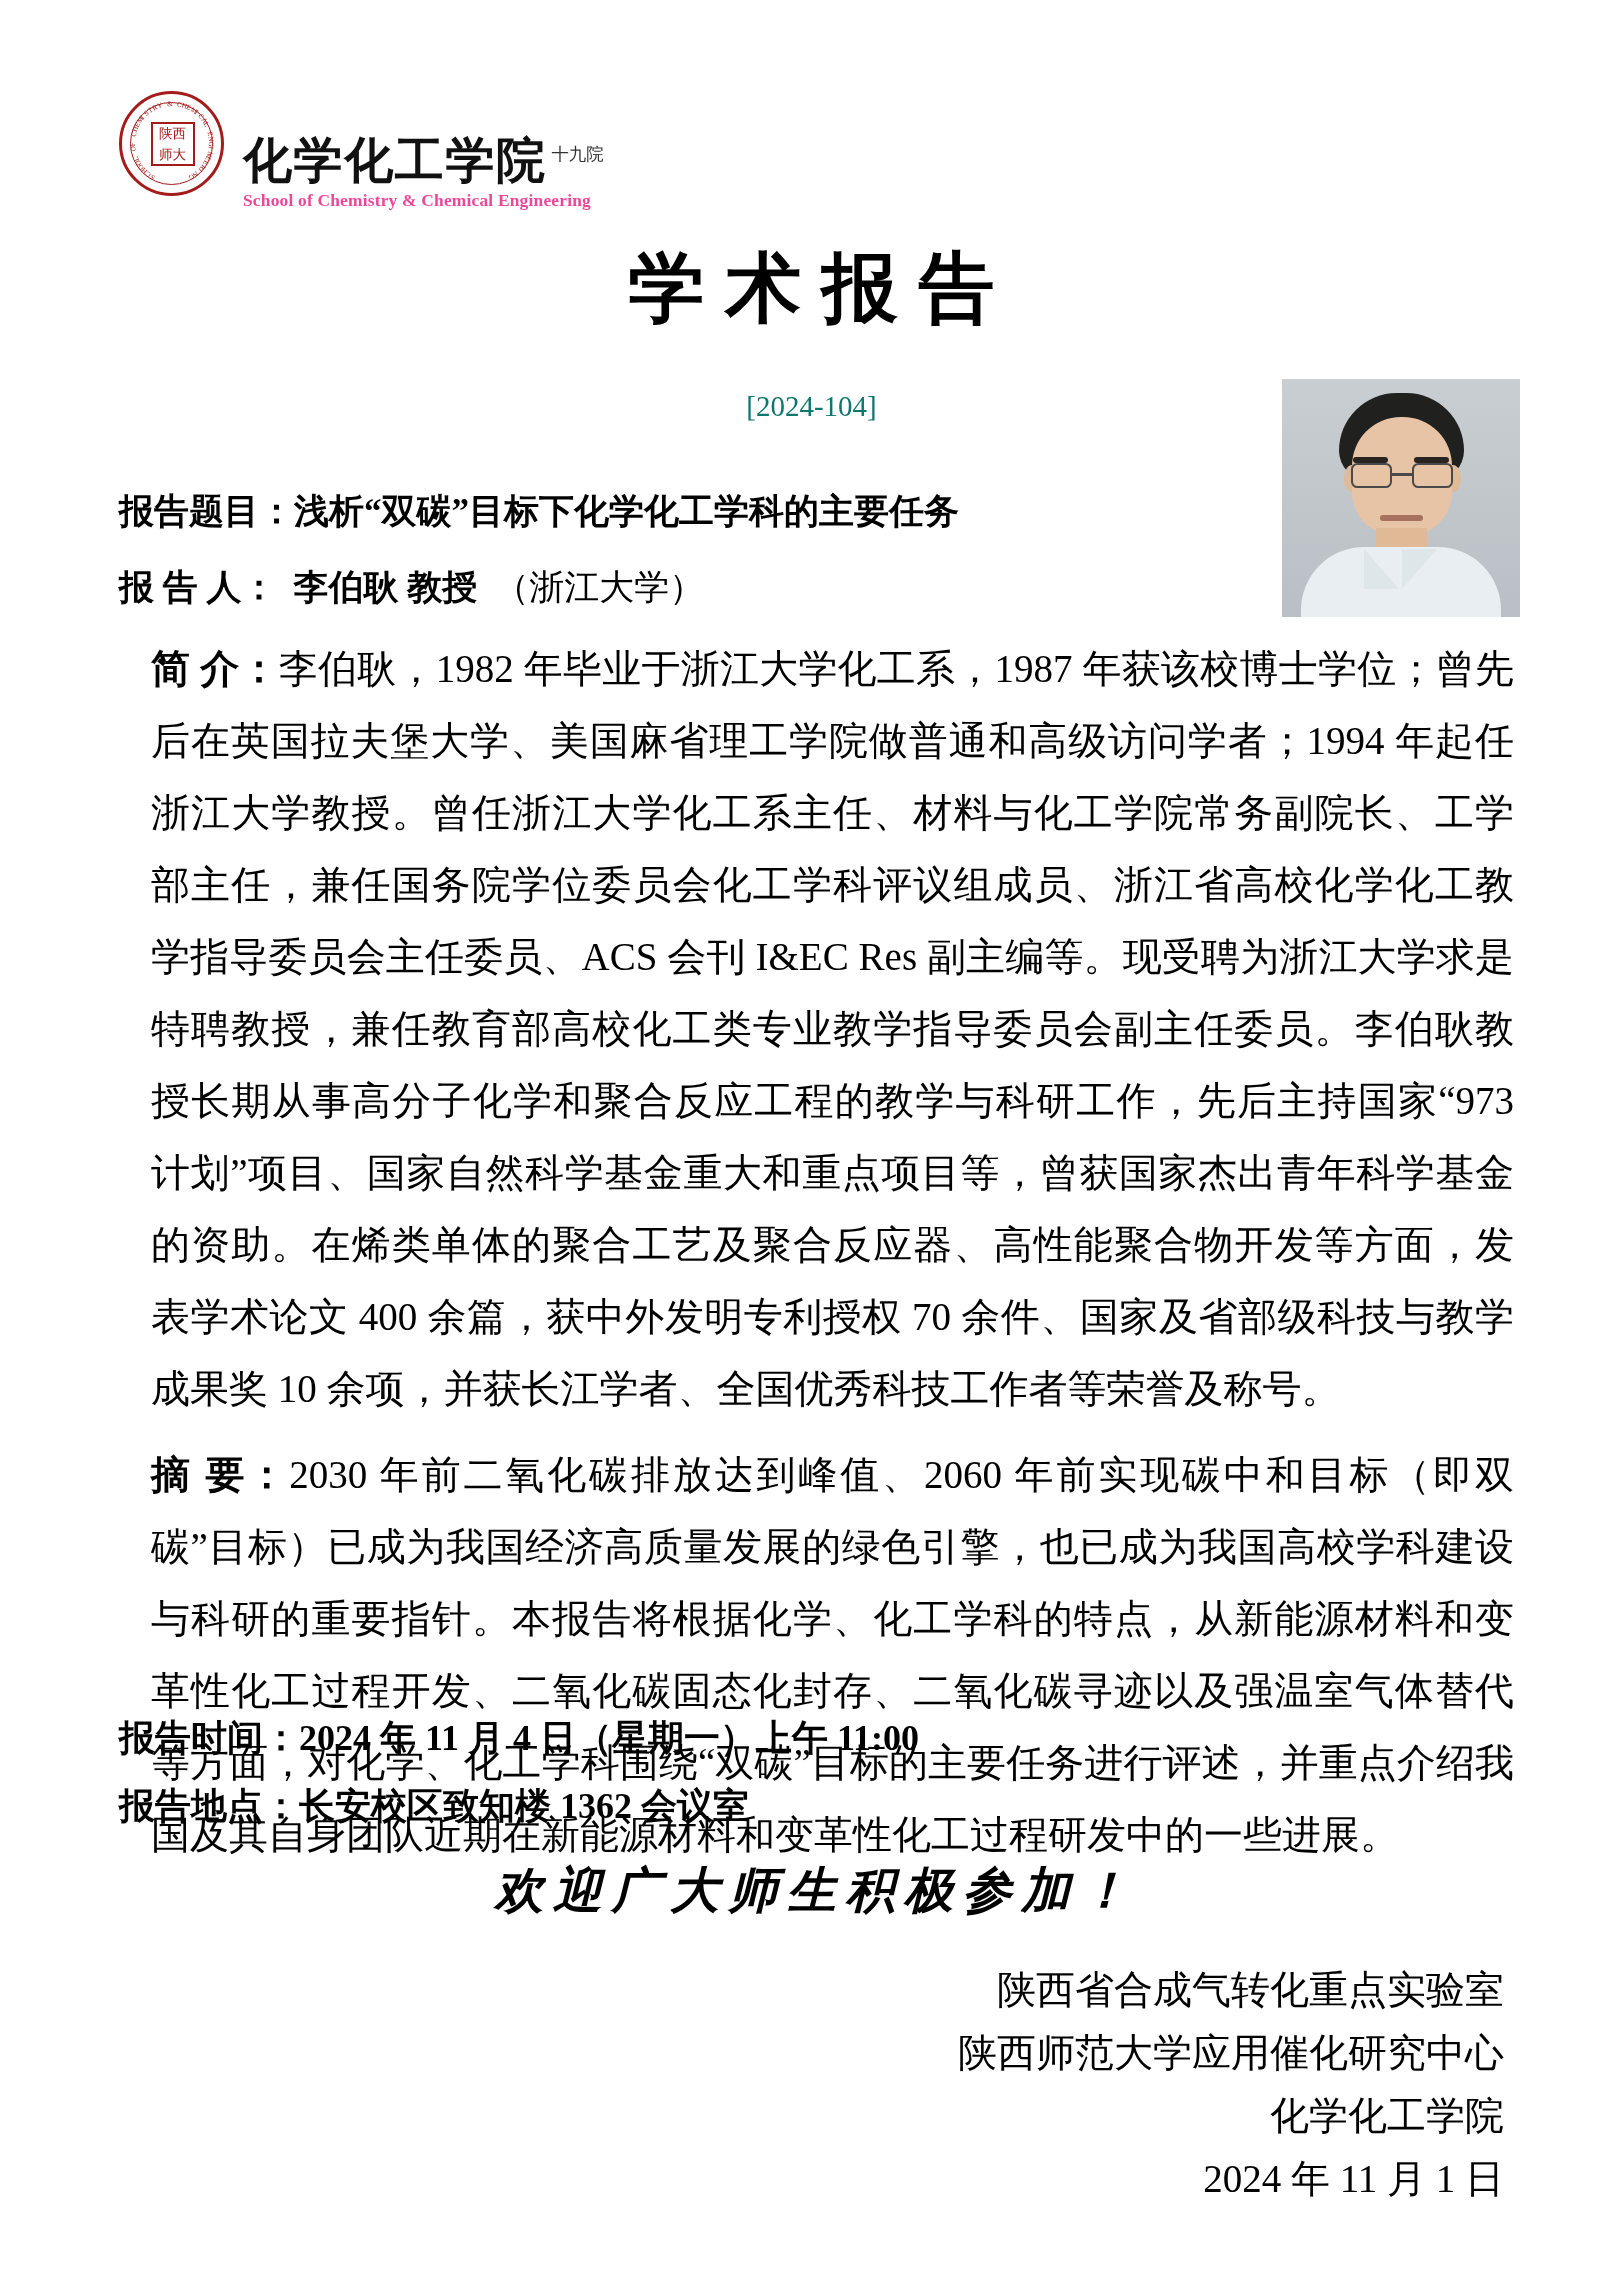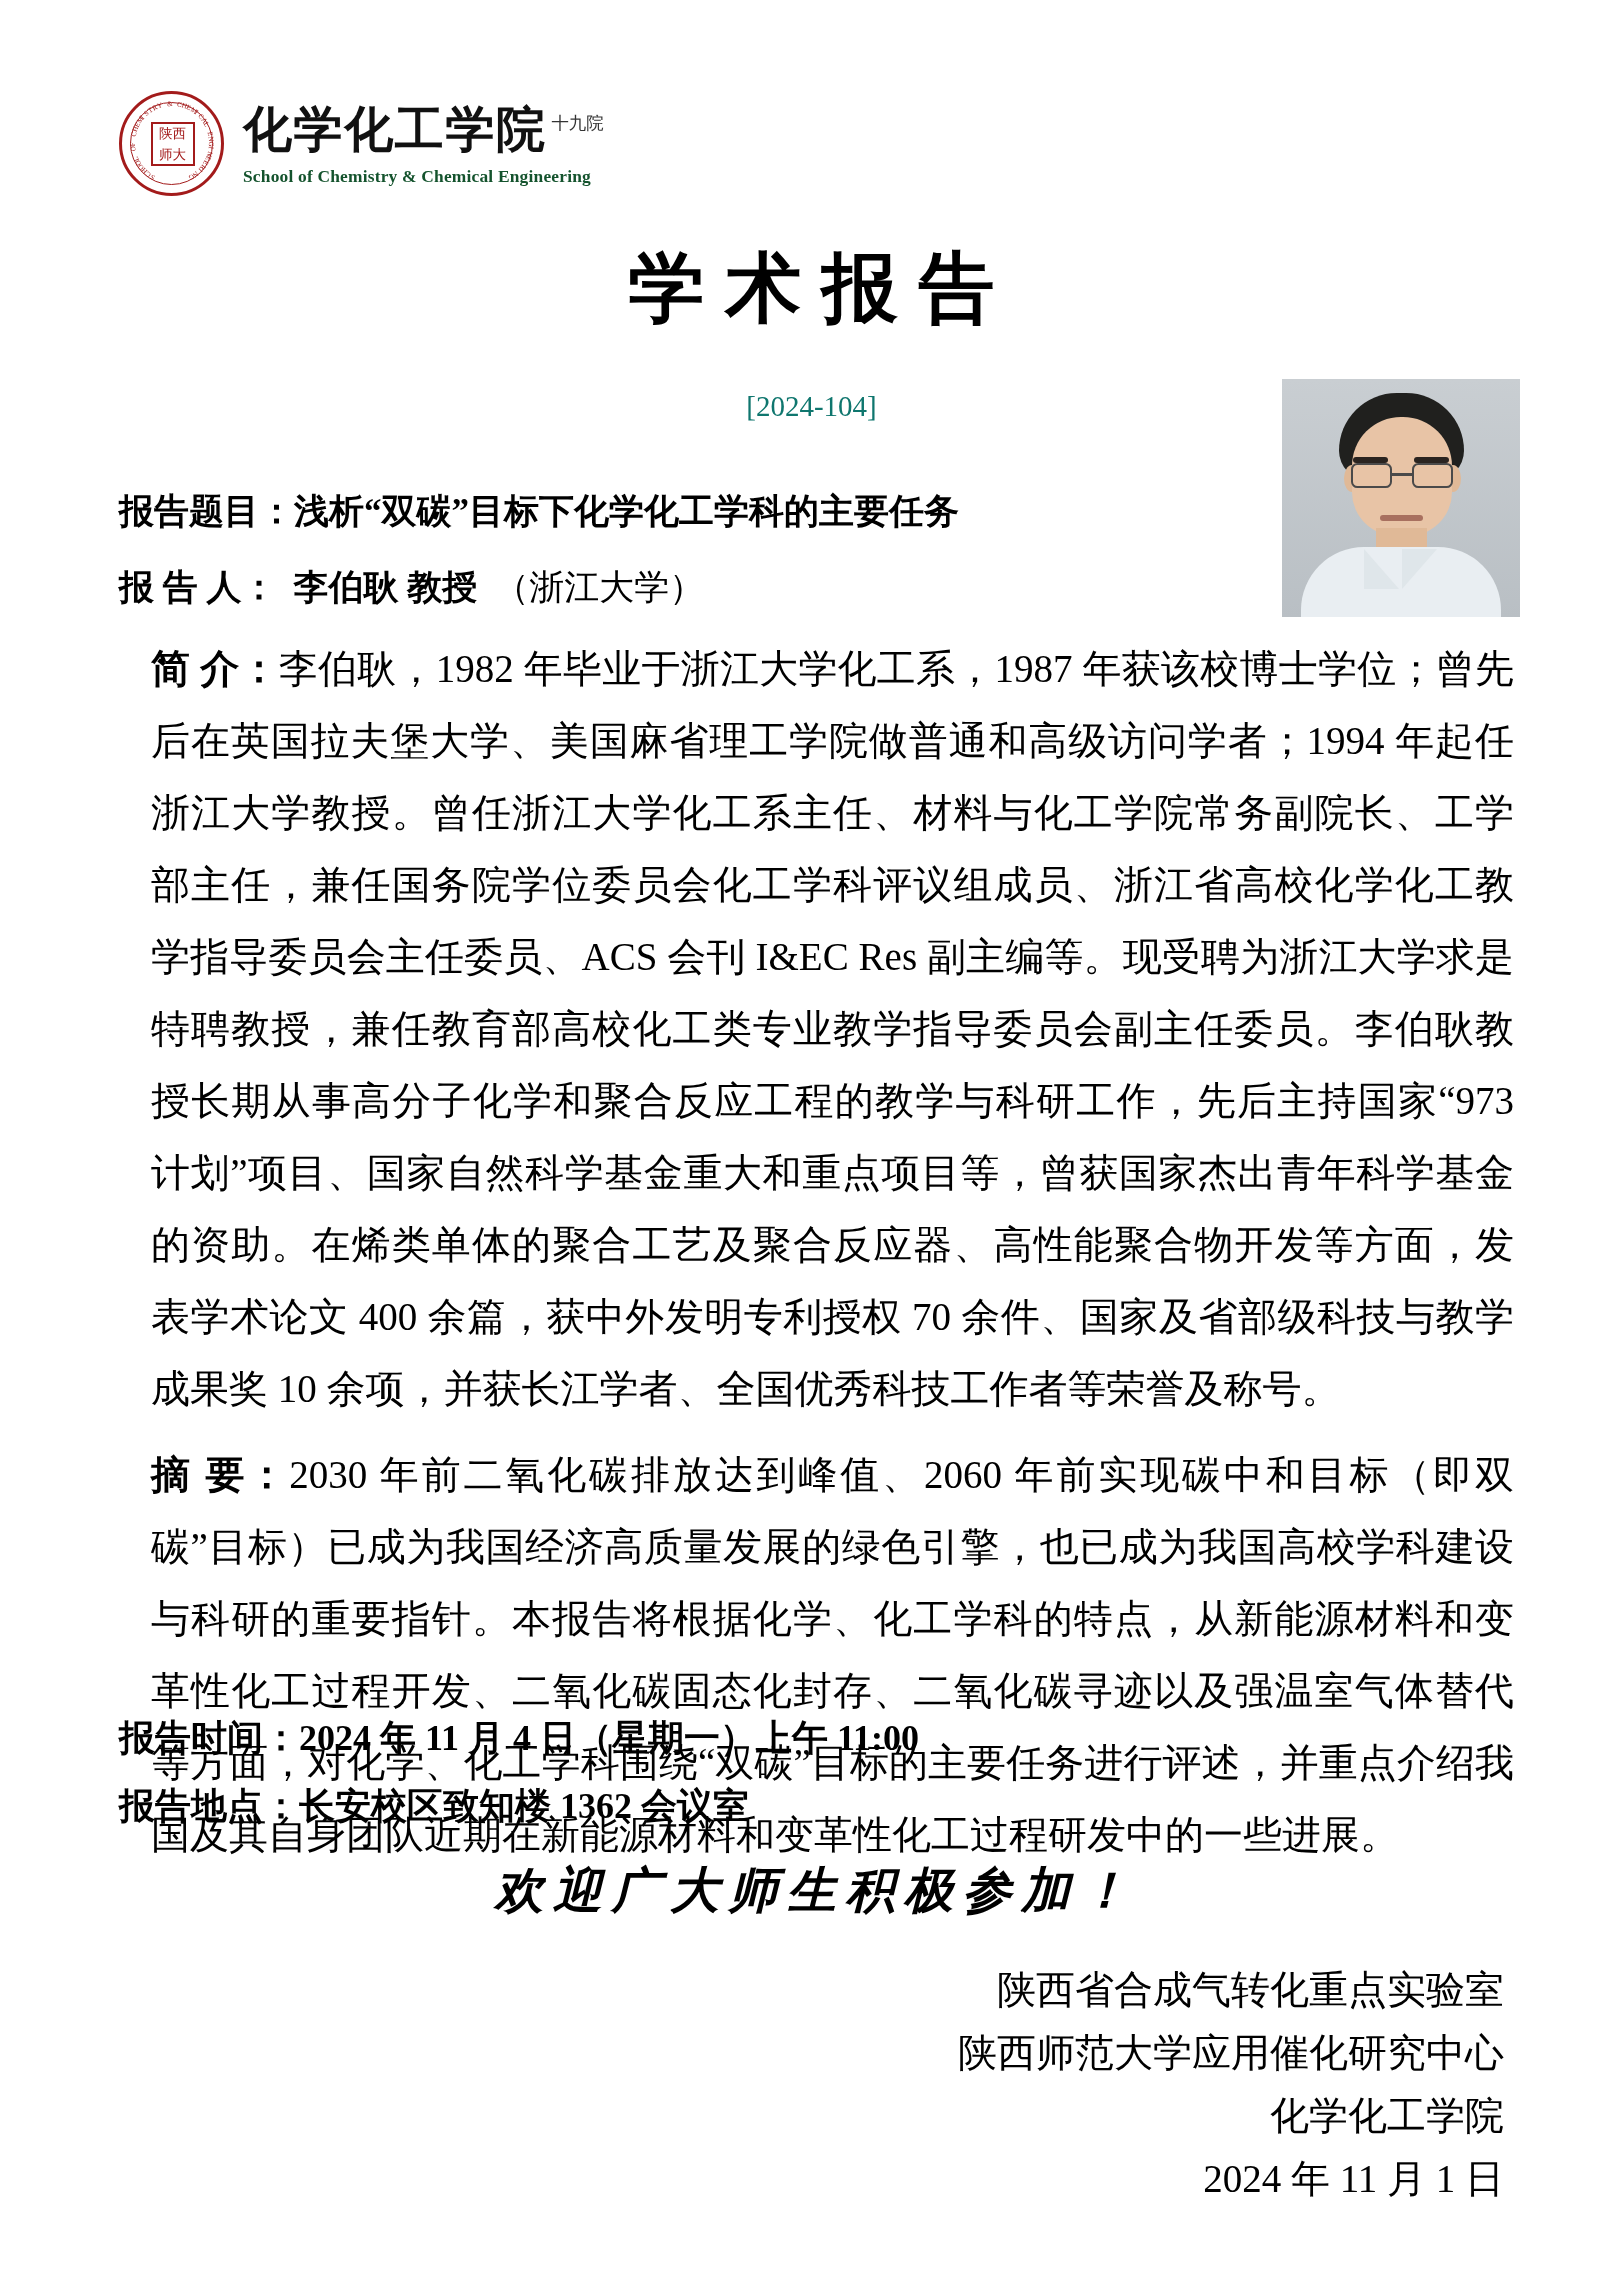--- a/index.html
+++ b/index.html
@@ -80,36 +80,37 @@
     margin-left: 19px;
     margin-top: 6.3px;
   }
   .logo-cn {
     font-family: "Liberation Serif", serif;
     font-size: 49px;
     font-weight: bold;
     letter-spacing: 1.6px;
     line-height: 57px;
     color: #111;
+    margin-top: 31px;
   }
   .logo-cn .sup {
     font-size: 17.4px;
     font-weight: normal;
     vertical-align: super;
     letter-spacing: 0;
     margin-left: 4.8px;
     color: #333;
   }
   .logo-en {
     font-family: "Liberation Serif", serif;
     font-size: 17.4px;
     font-weight: bold;
     letter-spacing: 0.2px;
-    margin-top: 7px;
-    color: #14532d;
+    margin-top: 0;
+    color: #ec4899;
   }
 
   
   .doc-title {
     position: absolute;
     left: 0;
     top: 238px;
     width: 1623px;
     text-align: center;
     font-family: "Liberation Serif", serif;

